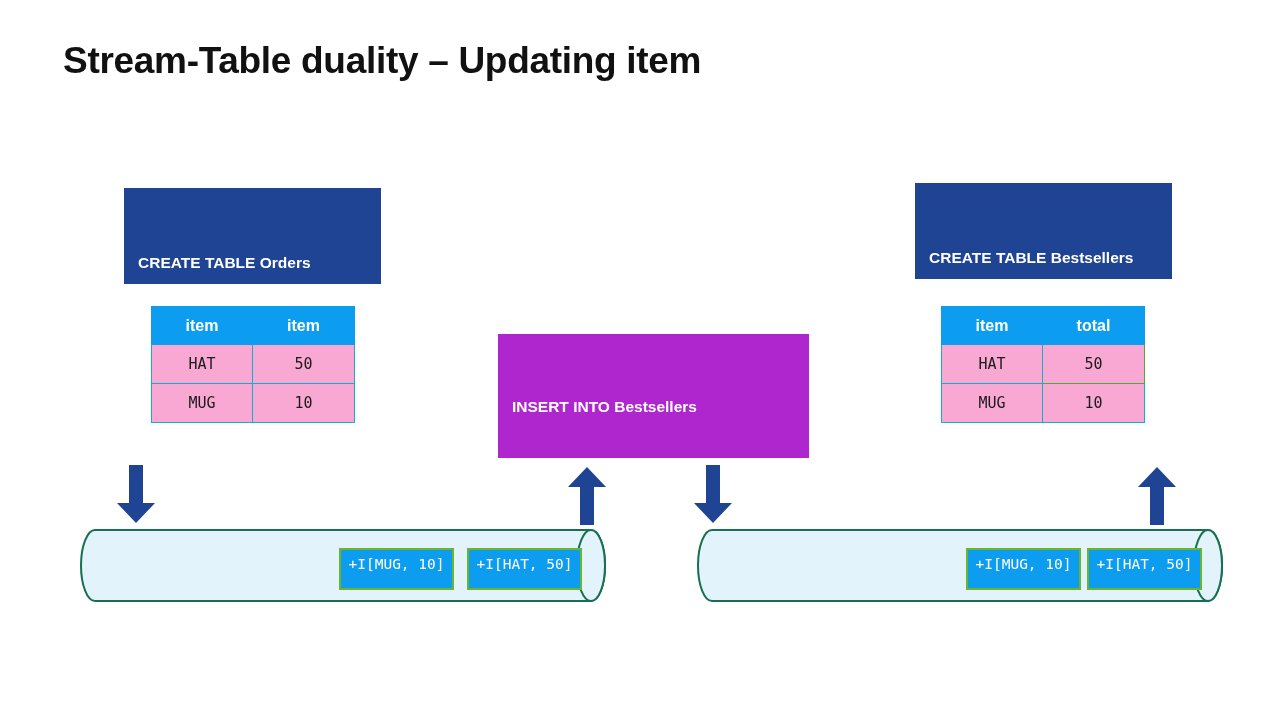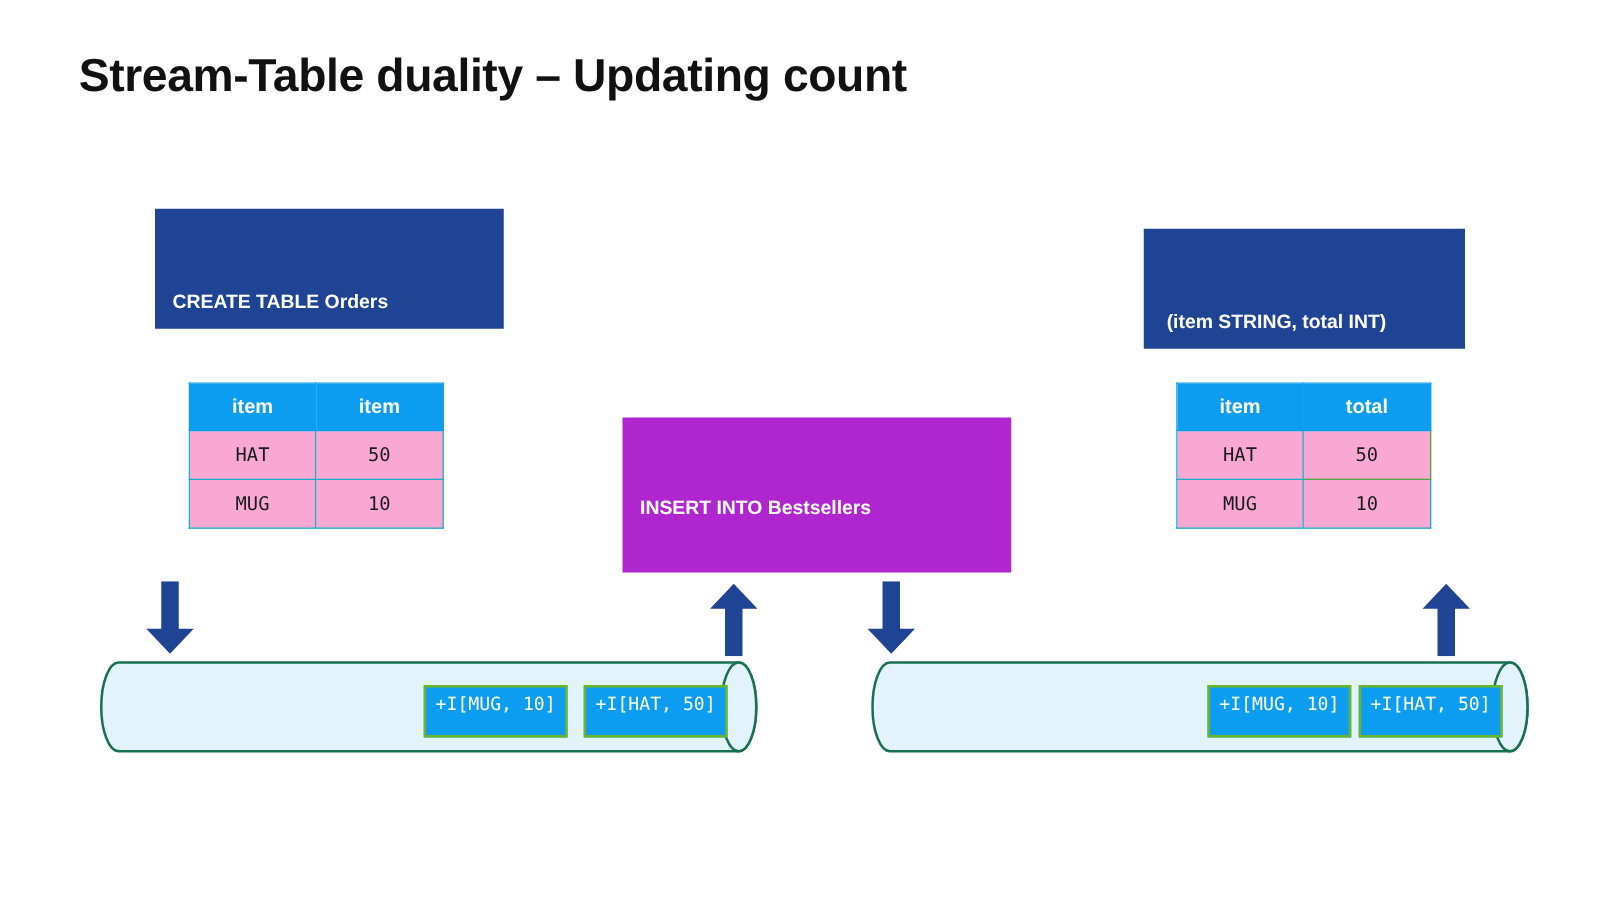--- a/index.html
+++ b/index.html
@@ -40,21 +40,21 @@
   .ddl-box {
     position: absolute;
     background: #1F4494;
     color: #ffffff;
     font-size: 15.5px;
     font-weight: bold;
     line-height: 24.5px;
     padding: 14px 0 0 14px;
     white-space: pre;
   }
-  .ddl-left  { left: 124px; top: 167px; width: 279px; height: 96px; }
+  .ddl-left  { left: 124px; top: 188px; width: 257px; height: 96px; }
   .ddl-right { left: 915px; top: 183px; width: 257px; height: 96px; }
   .ddl-line { display: block; }
 
   
   .data-table {
     position: absolute;
     border-collapse: collapse;
     table-layout: fixed;
     padding-left: 23px;
   }
@@ -133,29 +133,30 @@
     text-align: center;
     padding: 0 6px;
     white-space: nowrap;
   }
 </style>
 </head>
 <body>
 
 <div class="slide">
 
-  <div class="slide-title">Stream-Table duality – Updating count</div>
+  <div class="slide-title">Stream-Table duality – Updating item</div>
 
   <div class="ddl-box ddl-left">
     <span class="ddl-line">CREATE TABLE Orders</span>
     <span class="ddl-line"> (item STRING, count INT)</span>
     <span class="ddl-line"> WITH (…)</span>
   </div>
 
   <div class="ddl-box ddl-right">
+    <span class="ddl-line">CREATE TABLE Bestsellers</span>
     <span class="ddl-line"> (item STRING, total INT)</span>
     <span class="ddl-line"> WITH (…)</span>
   </div>
 
   <table class="data-table tbl-left">
     <colgroup>
         <col class="col-a">
         <col class="col-b">
       </colgroup>
     <thead>

